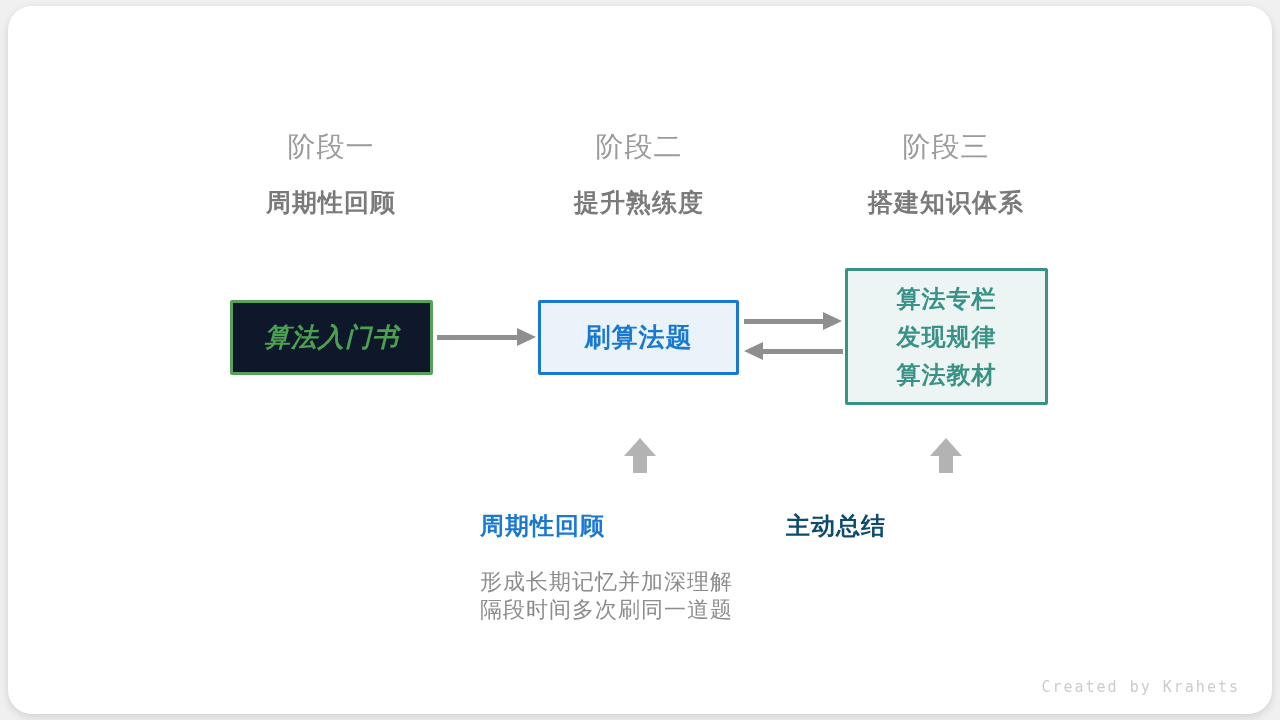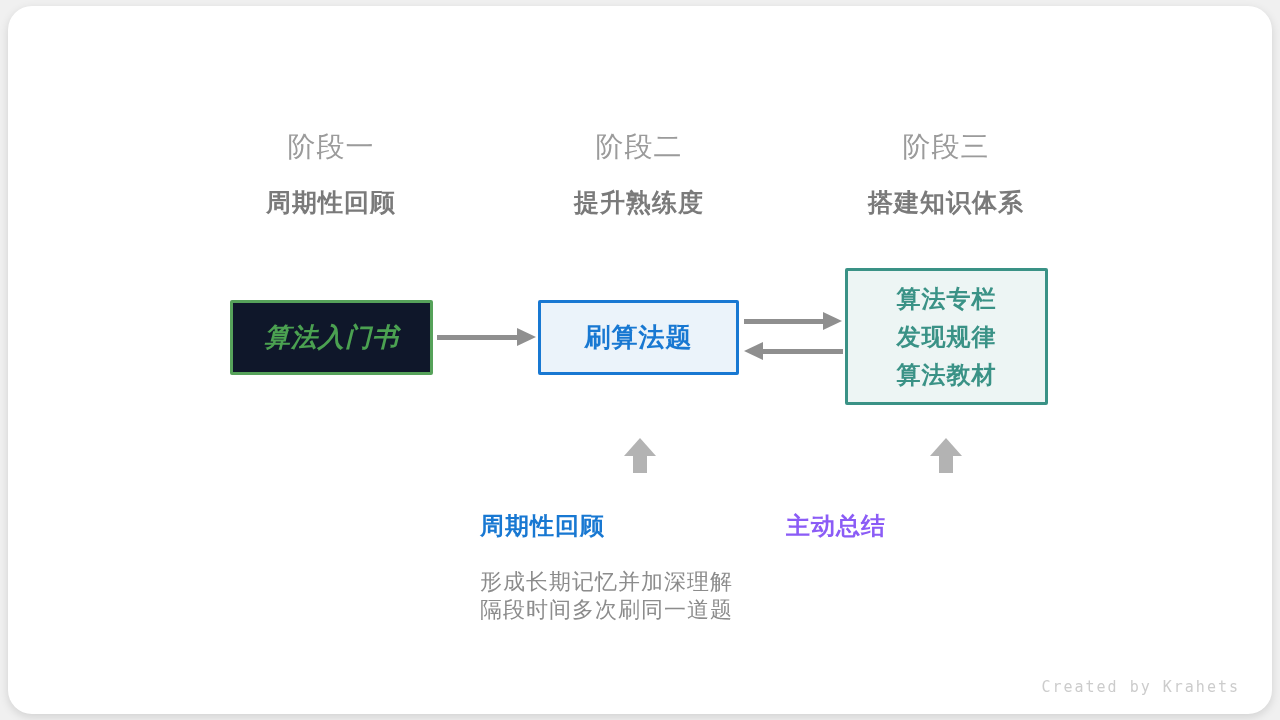--- a/index.html
+++ b/index.html
@@ -43,21 +43,21 @@
   .up-arrow .head {
     width:0; height:0; margin:0 auto;
     border-bottom:18px solid #b3b3b3;
     border-left:16px solid transparent; border-right:16px solid transparent;
   }
   .up-arrow .stem { width:14px; height:17px; background:#b3b3b3; margin:0 auto; }
 
   .annotation { position:absolute; width:320px; text-align:left; }
   .annotation .title { font-size:24px; font-weight:bold; letter-spacing:1px; }
   .annotation .title.blue { color:#1878d2; }
-  .annotation .title.teal { color:#8b5cf6; }
+  .annotation .title.teal { color:#0c4a6e; }
   .annotation .desc { margin-top:26px; font-size:22px; line-height:28px; color:#8c8c8c; letter-spacing:1px; }
 
   .credit {
     position:absolute; right:40px; bottom:24px;
     font-family:"DejaVu Sans Mono","Liberation Mono",monospace;
     font-size:15px; color:#cccccc; letter-spacing:2px;
   }
 </style>
 </head>
 <body>

